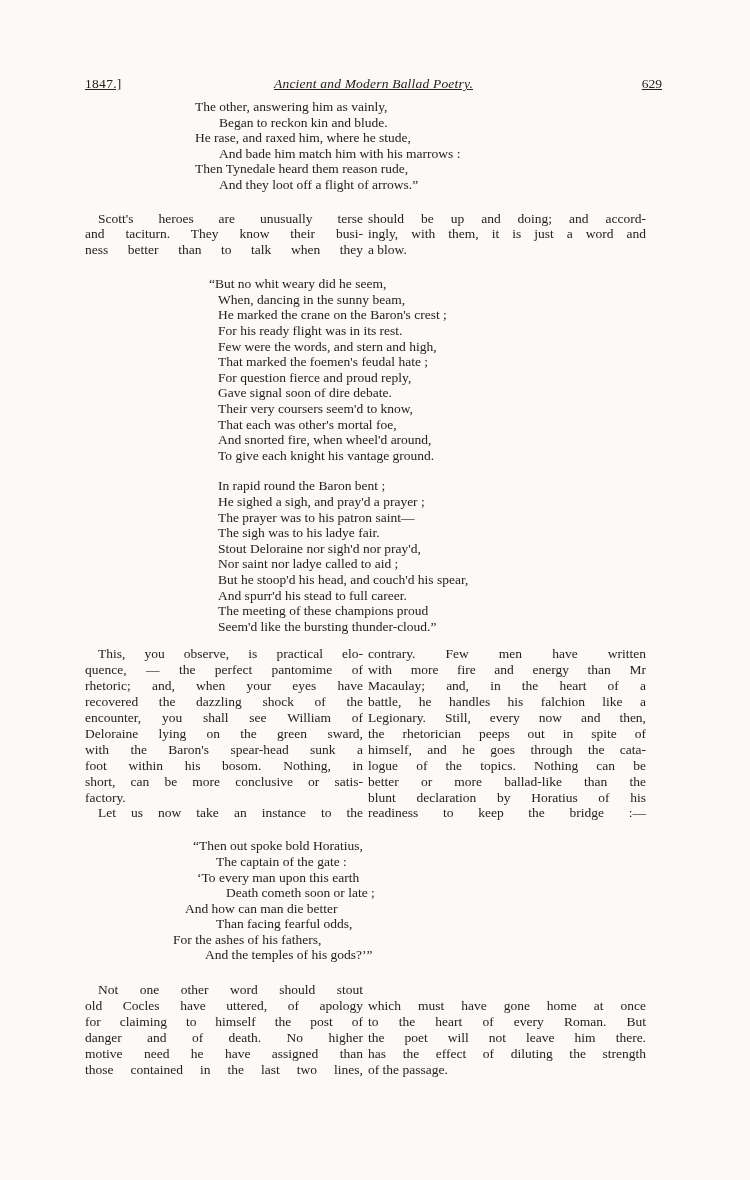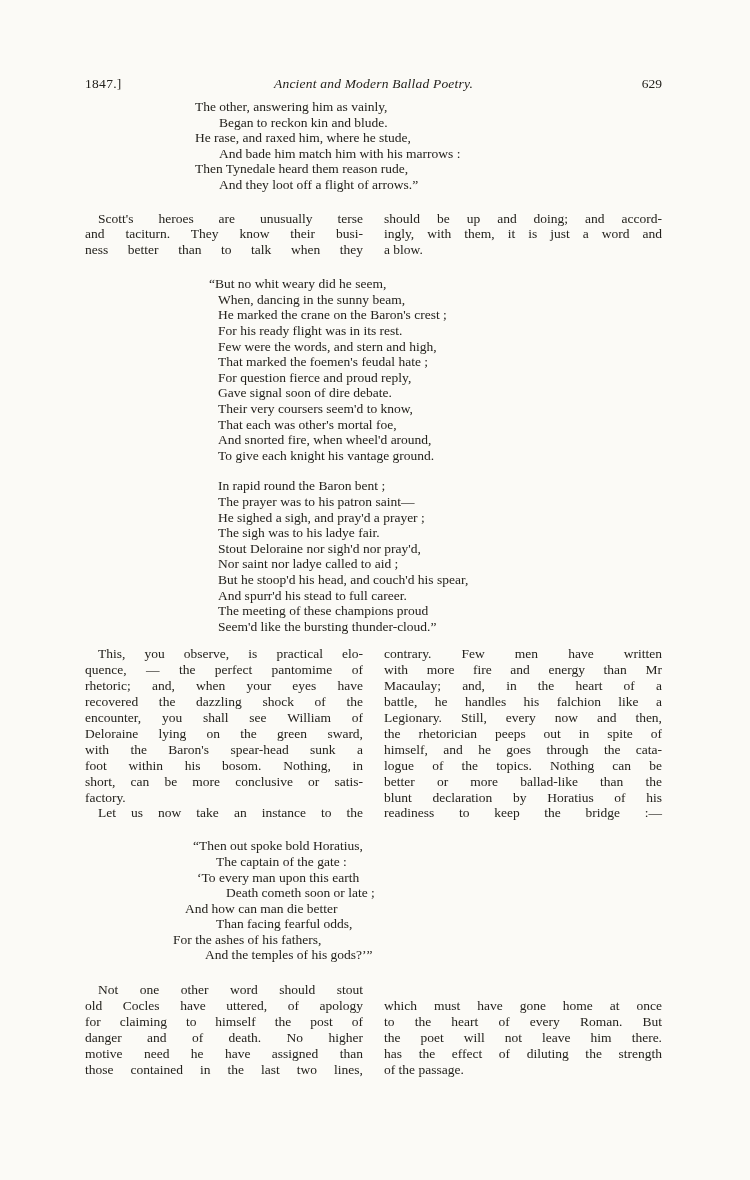--- a/index.html
+++ b/index.html
@@ -5,32 +5,32 @@
   * { margin:0; padding:0; box-sizing:border-box; }
   html,body { background:#fbfaf6; }
   body {
     width:750px; height:1180px;
     font-family:"Liberation Serif","DejaVu Serif",serif;
     color:#24221d;
     overflow:hidden;
   }
   .page { width:750px; height:1180px; padding:76px 88px 0 85px; background:#fbfaf6; }
 
-  .pagehead { display:flex; align-items:center; font-size:13.5px; }
+  .pagehead { display:flex; align-items:center; font-size:13.5px;text-decoration:underline; }
   .year { width:110px; letter-spacing:0.3px; }
   .ptitle { flex:1; text-align:center; font-style:italic; letter-spacing:0.2px; }
   .pnum { width:110px; text-align:right; }
 
   .poem { font-size:13.5px; line-height:15.6px; }
   .vl { white-space:nowrap; }
   .poem1 { margin:7px 0 0 110px; }
   .ind { padding-left:24px; }
   .it { }
 
-  .cols { display:flex; gap:21px; font-size:13.5px; line-height:15.9px; }
+  .cols { display:flex; gap:5px; font-size:13.5px; line-height:15.9px; }
   .col { width:278px; }
   .pl { text-align:justify; text-align-last:justify; }
   .pl.nf { text-align-last:left; }
   .pl.fi { text-indent:13px; }
 
   .poem2 { margin:18px 0 0 133px; }
   .stanza2 { margin-top:15px; }
   .hq { text-indent:-9px; }
 
   .poem3 { margin:17px 0 0 88px; }
@@ -85,22 +85,22 @@
       <div class="vl">That marked the foemen's feudal hate ;</div>
       <div class="vl">For question fierce and proud reply,</div>
       <div class="vl">Gave signal soon of dire debate.</div>
       <div class="vl">Their very coursers seem'd to know,</div>
       <div class="vl">That each was other's mortal foe,</div>
       <div class="vl">And snorted fire, when wheel'd around,</div>
       <div class="vl">To give each knight his vantage ground.</div>
     </div>
     <div class="stanza stanza2">
       <div class="vl">In rapid round the Baron bent ;</div>
+      <div class="vl">He sighed a sigh, and pray'd a prayer ;</div>
       <div class="vl">The prayer was to his patron saint—</div>
-      <div class="vl">He sighed a sigh, and pray'd a prayer ;</div>
       <div class="vl">The sigh was to his ladye fair.</div>
       <div class="vl">Stout Deloraine nor sigh'd nor pray'd,</div>
       <div class="vl">Nor saint nor ladye called to aid ;</div>
       <div class="vl">But he stoop'd his head, and couch'd his spear,</div>
       <div class="vl">And spurr'd his stead to full career.</div>
       <div class="vl">The meeting of these champions proud</div>
       <div class="vl">Seem'd like the bursting thunder-cloud.”</div>
     </div>
   </div>
 

